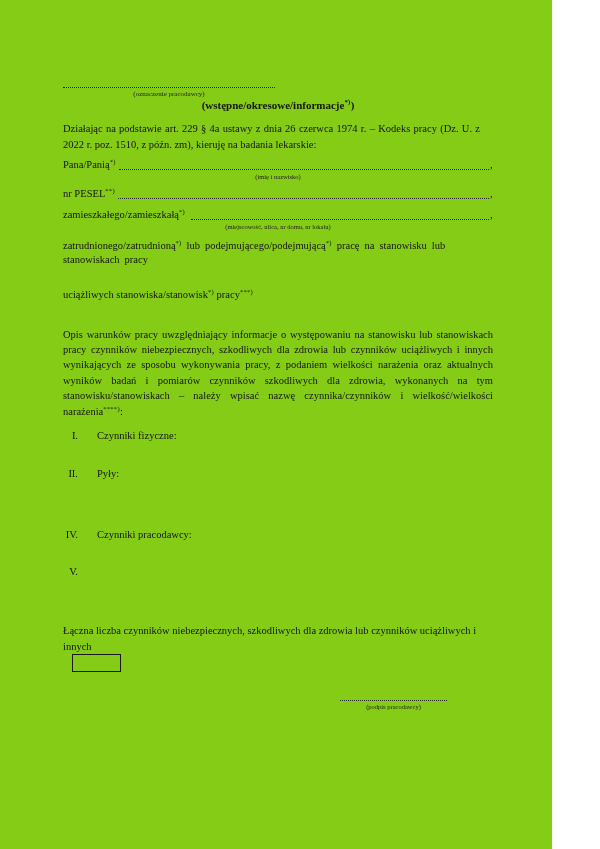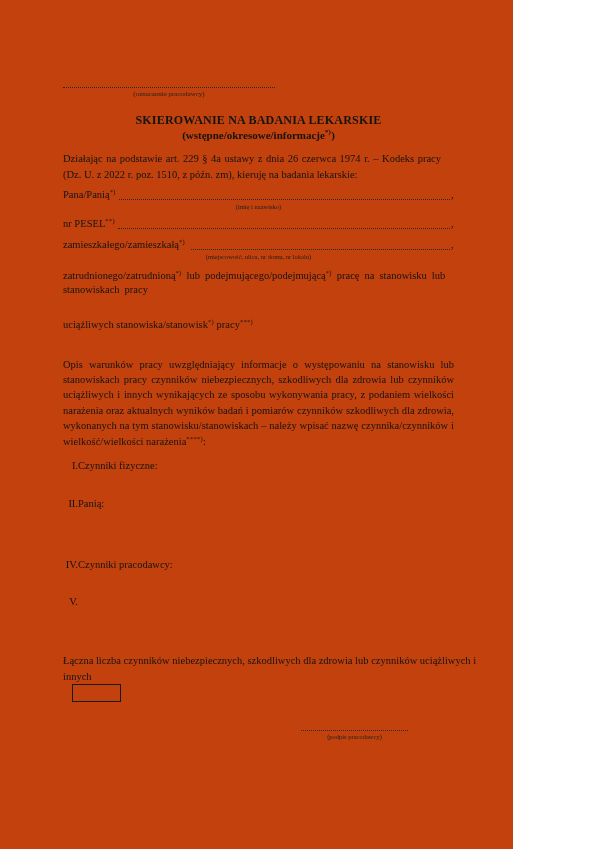--- a/index.html
+++ b/index.html
@@ -1,20 +1,20 @@
 <!DOCTYPE html>
 <html lang="pl"><head>
 <meta charset="utf-8">
 <style>
   html,body { margin:0; padding:0; background:#fff; }
   .page {
     position:relative;
-    width:513px; height:849px;
+    width:552px; height:849px;
     box-sizing:border-box;
-    background:#c2410c;
+    background:#84cc16;
     color:#141414;
     font-family:"Liberation Serif","DejaVu Serif",serif;
     font-size:10.5px;
     padding:80px 59px 0 63px;
     overflow:hidden;
   }
   sup { font-size:0.62em; line-height:0; vertical-align:super; letter-spacing:0.3px; }
 
   
   .header-row { display:flex; justify-content:space-between; }
@@ -39,21 +39,21 @@
 
   .employment { margin-top:8px; line-height:14px; word-spacing:2.4px; }
   .blank-area { height:21px; }
   .position-line { line-height:14px; }
 
   .desc { margin:25px 0 0 0; text-align:justify; line-height:15.4px; }
 
   .factors { margin-top:10px; }
   .factor-row { display:flex; line-height:14px; margin-bottom:0; }
   .factor-num { width:15px; text-align:right; }
-  .factor-label { }
+  .factor-label { margin-left:19px; }
   .factor-space { height:23.5px; }
 
   .summary { margin-top:44px; line-height:15.5px; width:436px; }
   .count-box {
     display:inline-block; width:47px; height:16px;
     border:1.5px solid #1a1a1a; vertical-align:middle;
     margin-left:9px;
   }
 
   .sig-block { margin-top:21px; margin-right:46px; margin-left:auto; width:107px; }
@@ -65,21 +65,20 @@
 
 <div class="page">
 
   <div class="header-row">
     <div class="header-block hb-left">
       <div class="dotline"></div>
       <div class="hcap">(oznaczenie pracodawcy)</div>
     </div>
   </div>
 
-  <div class="title">SKIEROWANIE NA BADANIA LEKARSKIE</div>
   <div class="subtitle">
     <span>(wstępne/okresowe/informacje</span><sup>*)</sup><span>)</span>
   </div>
 
   <p class="intro">Działając na podstawie art. 229 § 4a ustawy z dnia 26 czerwca 1974 r. – Kodeks pracy (Dz. U. z 2022 r. poz. 1510, z późn. zm), kieruję na badania lekarskie:</p>
 
   <div class="field-row">
     <span class="label"><span>Pana/Panią</span><sup>*)</sup></span>
     <span class="dotfill"></span>
     <span class="trail">,</span>
@@ -115,21 +114,21 @@
 
   <div class="factors">
     <div class="factor-row">
       <span class="factor-num">I.</span>
       <span class="factor-label">Czynniki fizyczne:</span>
     </div>
     <div class="factor-space"></div>
 
     <div class="factor-row">
       <span class="factor-num">II.</span>
-      <span class="factor-label">Panią:</span>
+      <span class="factor-label">Pyły:</span>
     </div>
     <div class="factor-space"></div>
 
     <div class="factor-space"></div>
 
     <div class="factor-row">
       <span class="factor-num">IV.</span>
       <span class="factor-label">Czynniki pracodawcy:</span>
     </div>
     <div class="factor-space"></div>

